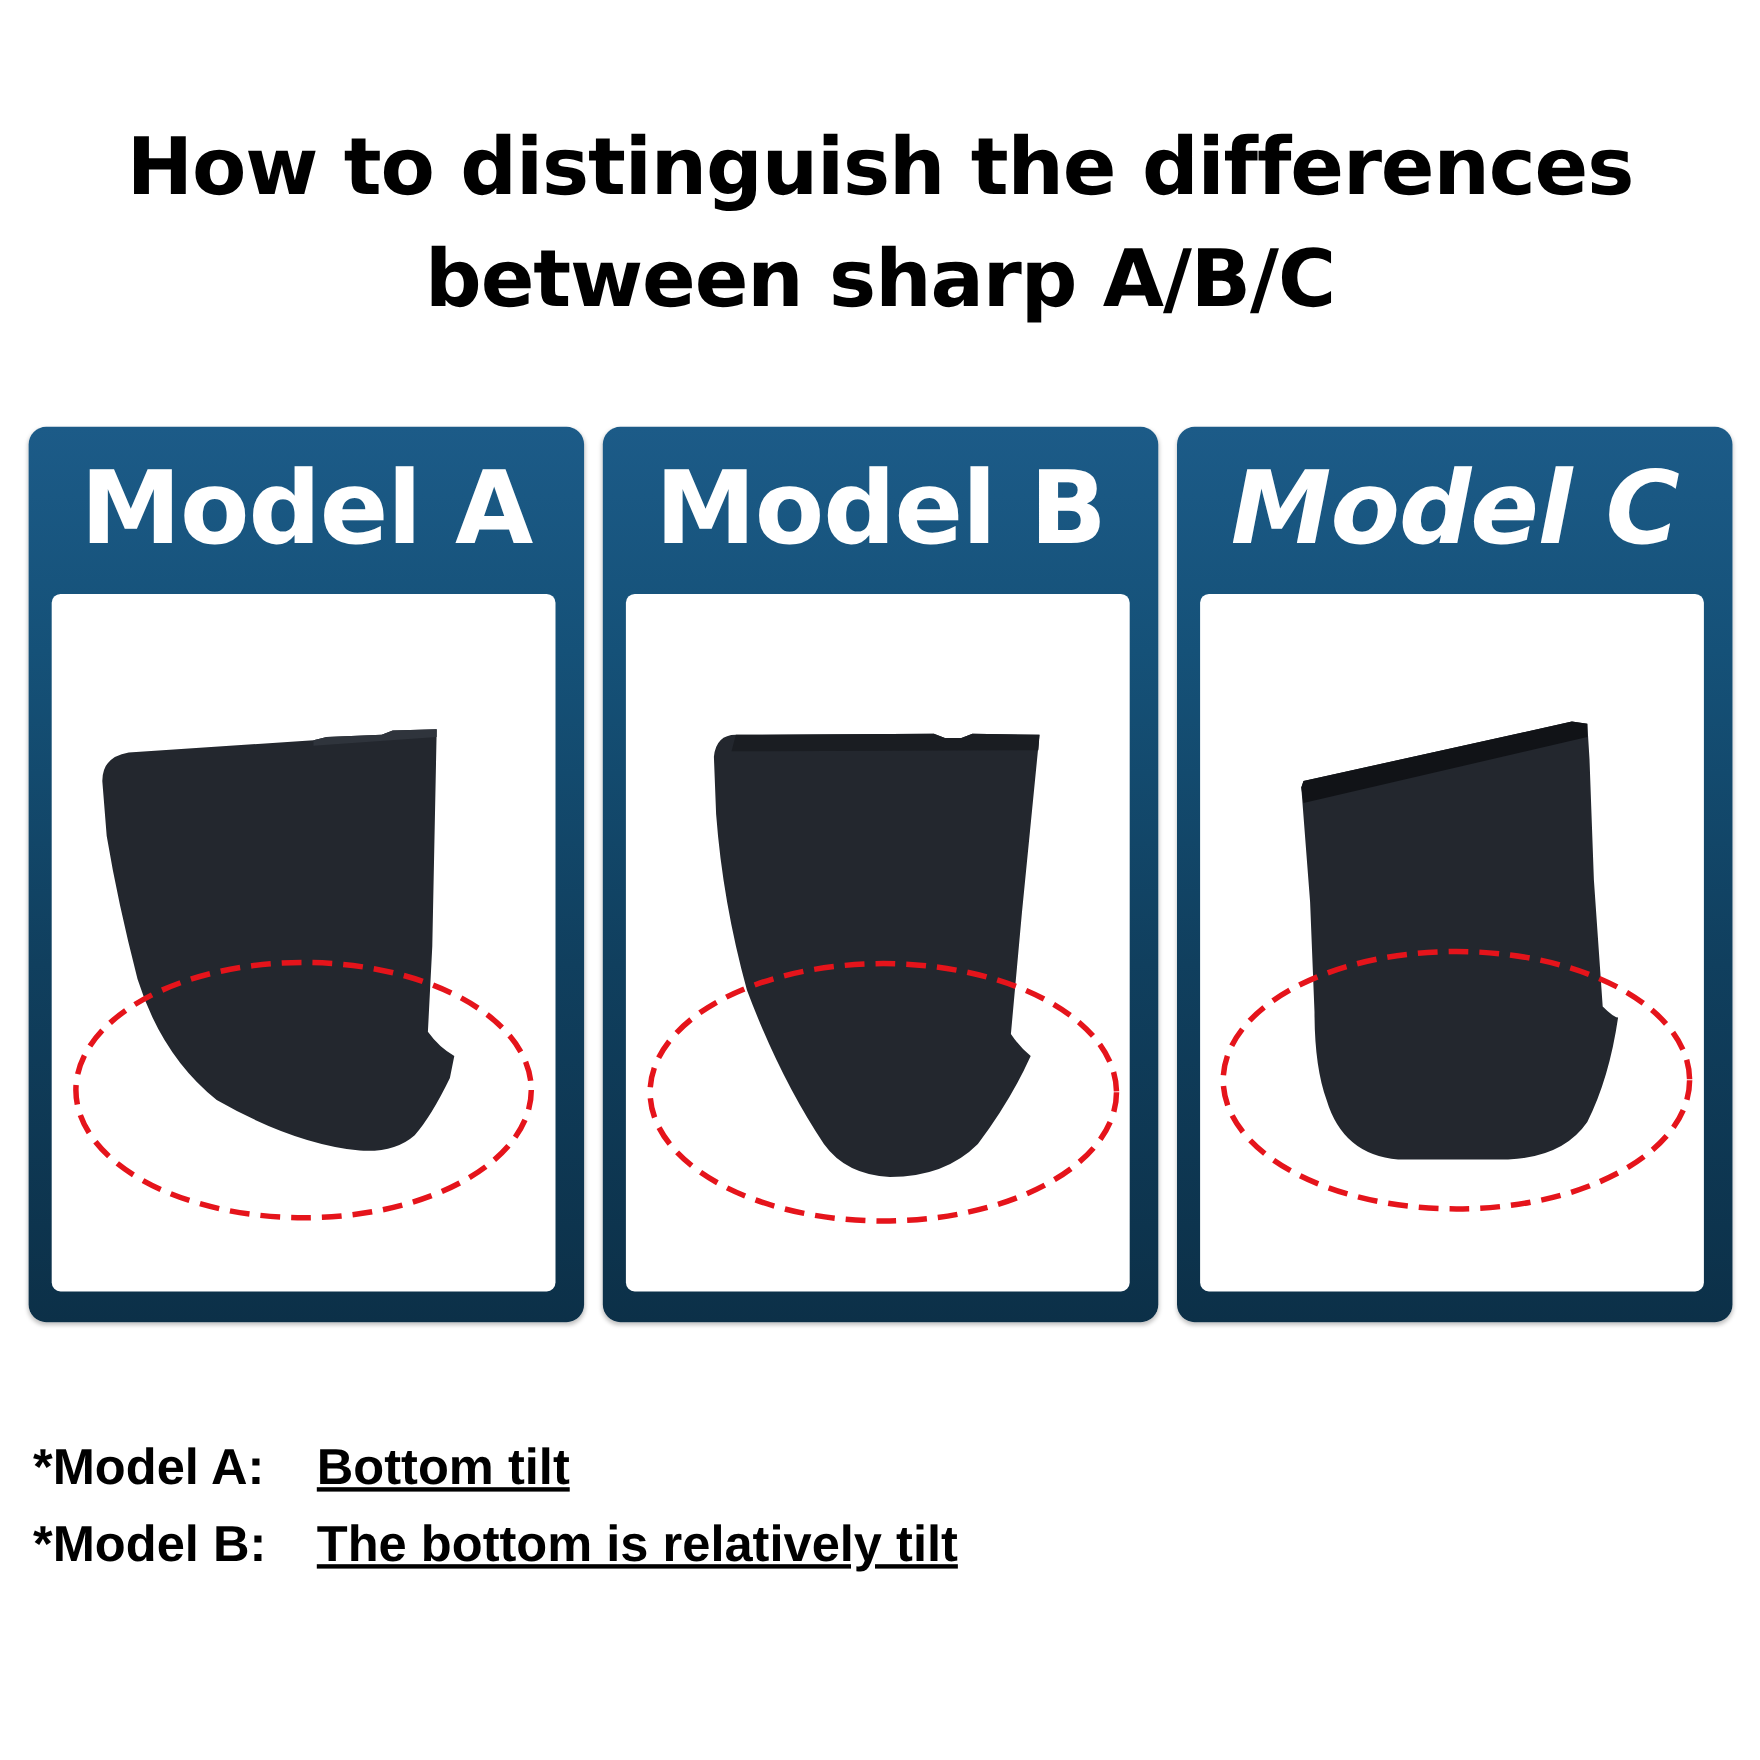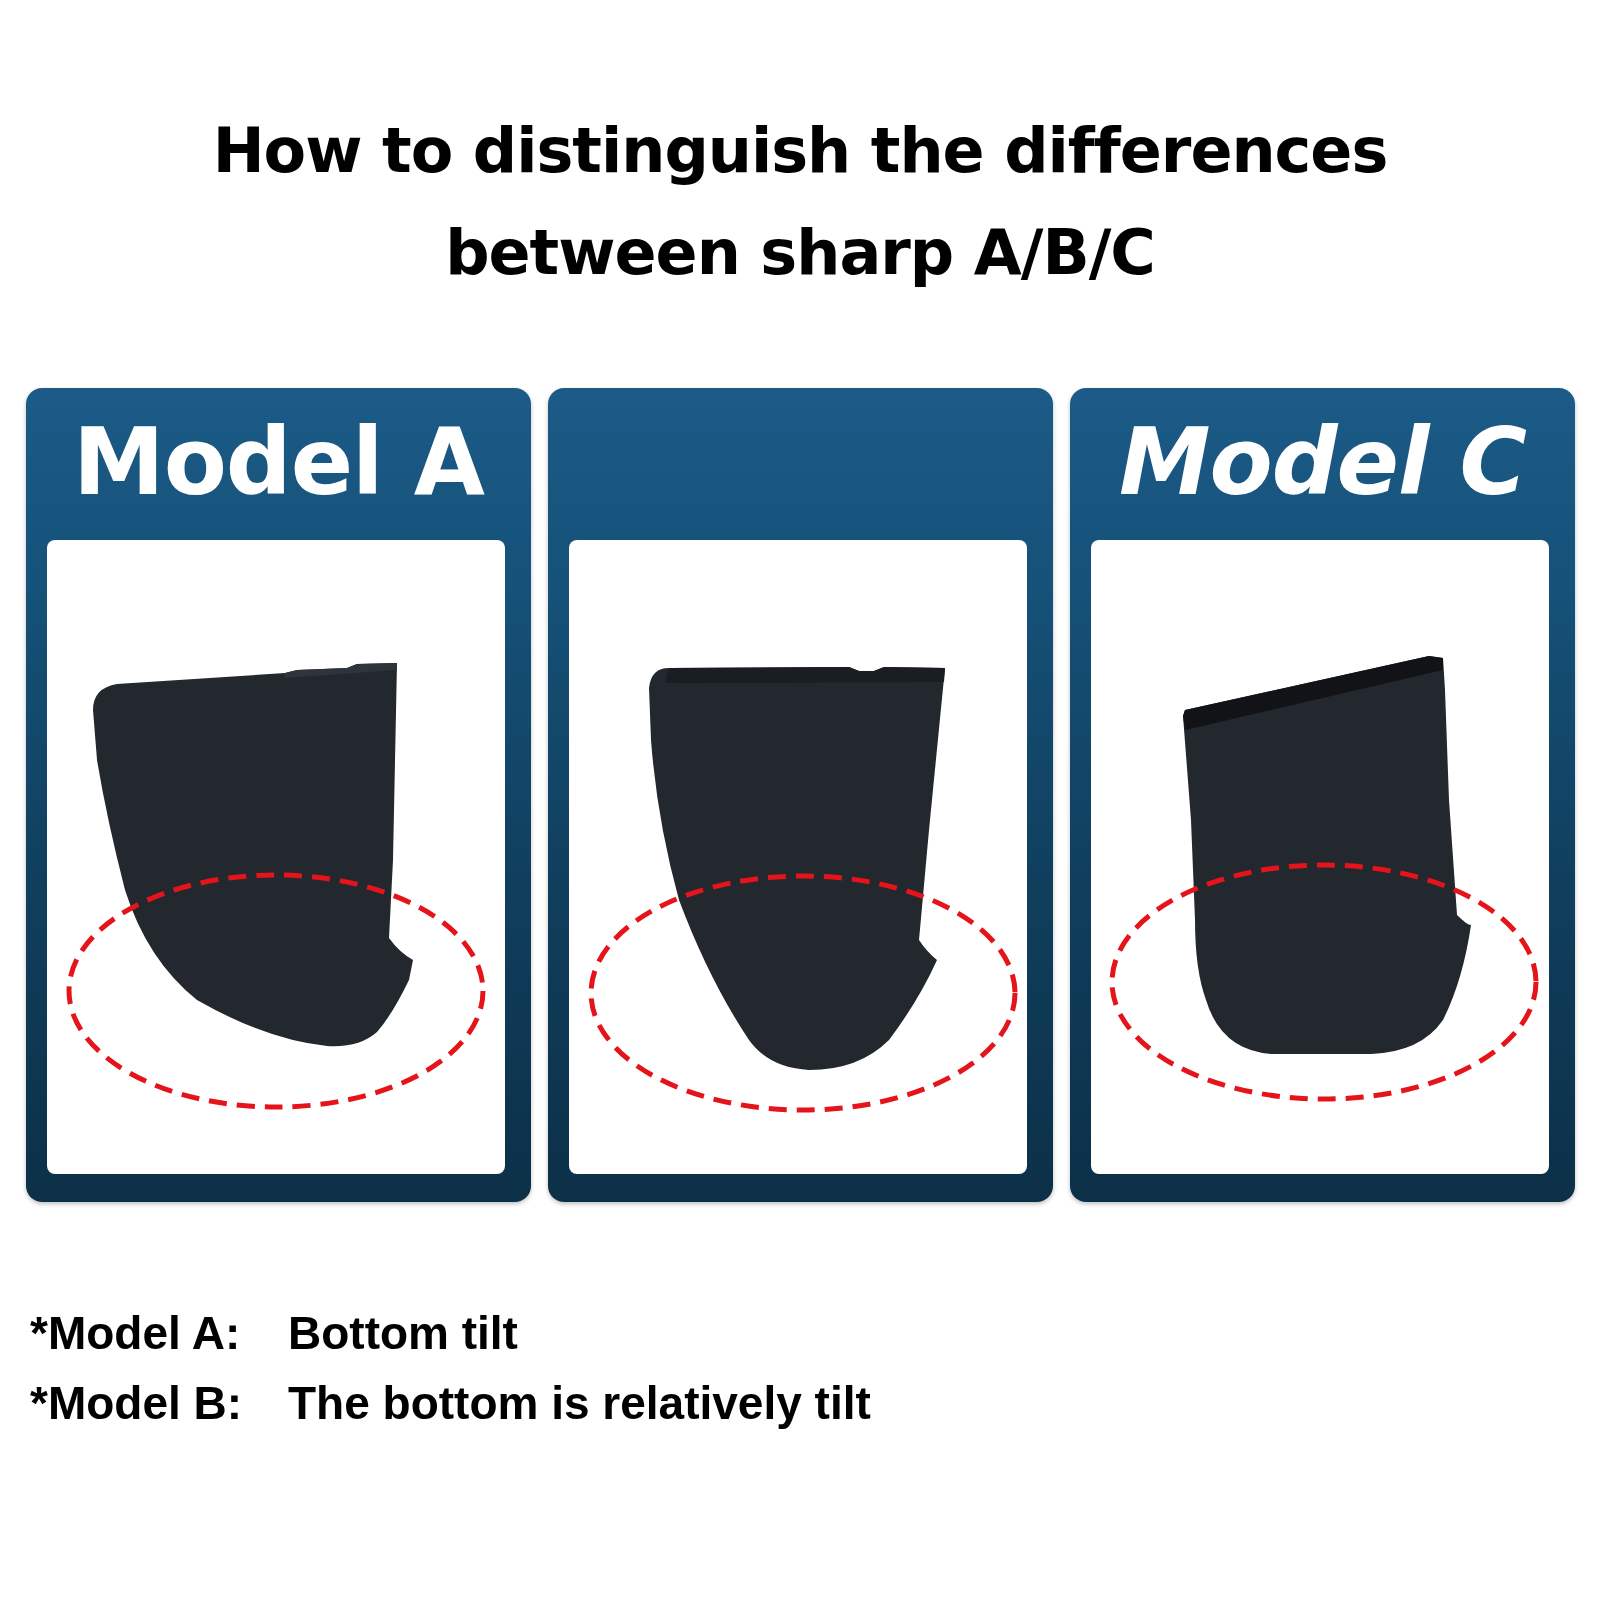--- a/index.html
+++ b/index.html
@@ -3,21 +3,21 @@
   <meta charset="utf-8">
   <style>
     * { margin: 0; padding: 0; box-sizing: border-box; }
     html, body { width: 1600px; height: 1600px; background: #ffffff; overflow: hidden; }
     body { position: relative; font-family: "DejaVu Sans", sans-serif; }
 
     .title {
       position: absolute; left: 0; top: 100px; width: 1600px;
       text-align: center; color: #000;
       font-family: "DejaVu Sans", sans-serif; font-weight: bold;
-      font-size: 62px; line-height: 102px; letter-spacing: -1px;
+      font-size: 72px; line-height: 102px; letter-spacing: -1px;
     }
 
     .panel {
       position: absolute; top: 388px; width: 505px; height: 814px;
       border-radius: 16px;
       background: linear-gradient(180deg, #1c5b88 0%, #155178 25%, #103f5e 60%, #0c3048 100%);
       box-shadow: 0 2px 4px rgba(0,0,0,0.25);
       padding-left: 10px;
     }
     .panel-a { left: 26px; }
@@ -33,21 +33,21 @@
 
     .panel-photo {
       position: absolute; left: 21px; top: 152px; width: 458px; height: 634px;
       background: #ffffff; border-radius: 8px; overflow: hidden;
     }
     .panel-photo svg { position: absolute; left: 0; top: 0; }
 
     .notes {
       position: absolute; left: 30px; top: 1298px;
       font-family: "Liberation Sans", sans-serif; font-weight: bold;
-      color: #000; font-size: 46px; line-height: 70px;
+      color: #000; font-size: 46px; line-height: 70px; text-decoration: underline;
     }
     .note-row { white-space: pre; display: block; }
     .note-row .prefix { display: inline-block; width: 258px; }
   </style>
 </head>
 <body>
 
 <div class="title">
   <div>How to distinguish the differences</div>
   <div>between sharp A/B/C</div>
@@ -58,20 +58,21 @@
   <div class="panel-photo">
     <svg width="458" height="634" viewBox="0 0 458 634">
       <path d="M46 170 Q46 148 70 144 L238 133 L250 130 L300 128 L310 124 L350 123 L346 320 L342 398 Q352 412 366 420 L362 440 Q345 475 330 492 Q312 508 280 506 Q220 500 150 460 Q100 420 78 350 Q60 280 50 220 Z" fill="#23272e"></path>
       <path d="M238 133 L250 130 L300 128 L310 124 L350 123 L350 130 L238 138 Z" fill="#2f343c"></path>
       <ellipse cx="229" cy="451" rx="207" ry="116" fill="none" stroke="#e5141b" stroke-width="5" stroke-dasharray="18 10"></ellipse>
     </svg>
   </div>
 </div>
 
 <div class="panel panel-b">
+  <div class="panel-label">Model B</div>
   <div class="panel-photo">
     <svg width="458" height="634" viewBox="0 0 458 634">
       <path d="M80 148 Q82 128 100 128 L280 127 L290 131 L305 131 L315 127 L376 128 L360 290 L350 400 Q358 412 368 420 Q350 460 320 500 Q290 530 240 530 Q200 528 180 500 Q140 440 110 360 Q88 280 82 200 Z" fill="#23272e"></path>
       <path d="M100 128 L280 127 L290 131 L305 131 L315 127 L376 128 L375 142 L96 143 Z" fill="#1a1d22"></path>
       <ellipse cx="234" cy="453" rx="212" ry="117" fill="none" stroke="#e5141b" stroke-width="5" stroke-dasharray="18 10"></ellipse>
     </svg>
   </div>
 </div>
 
 <div class="panel panel-c">

